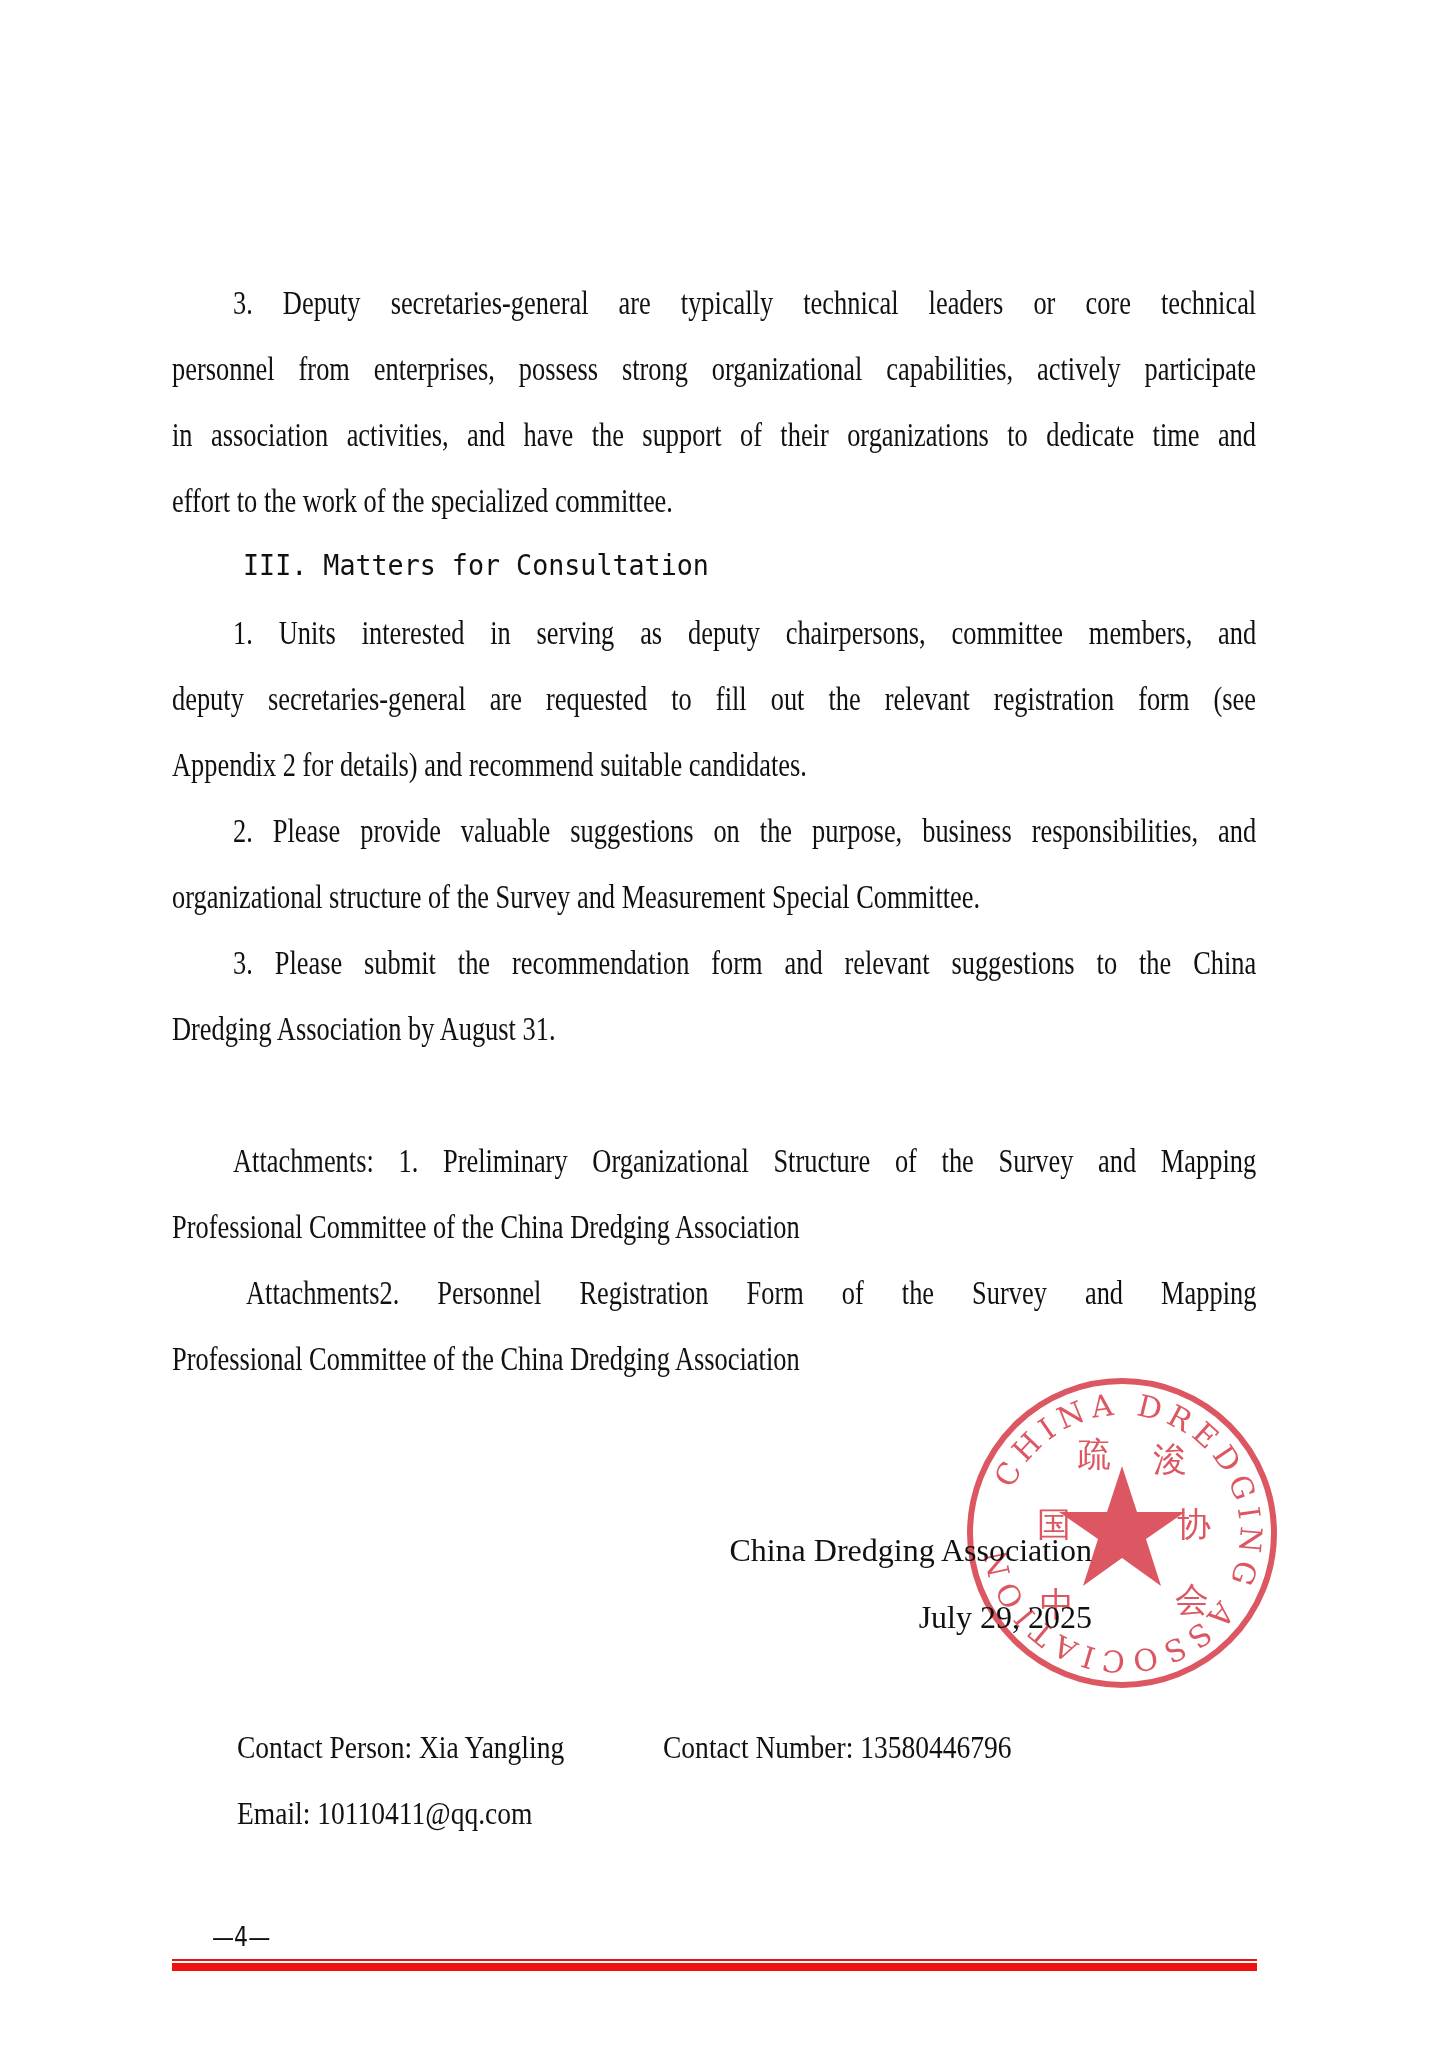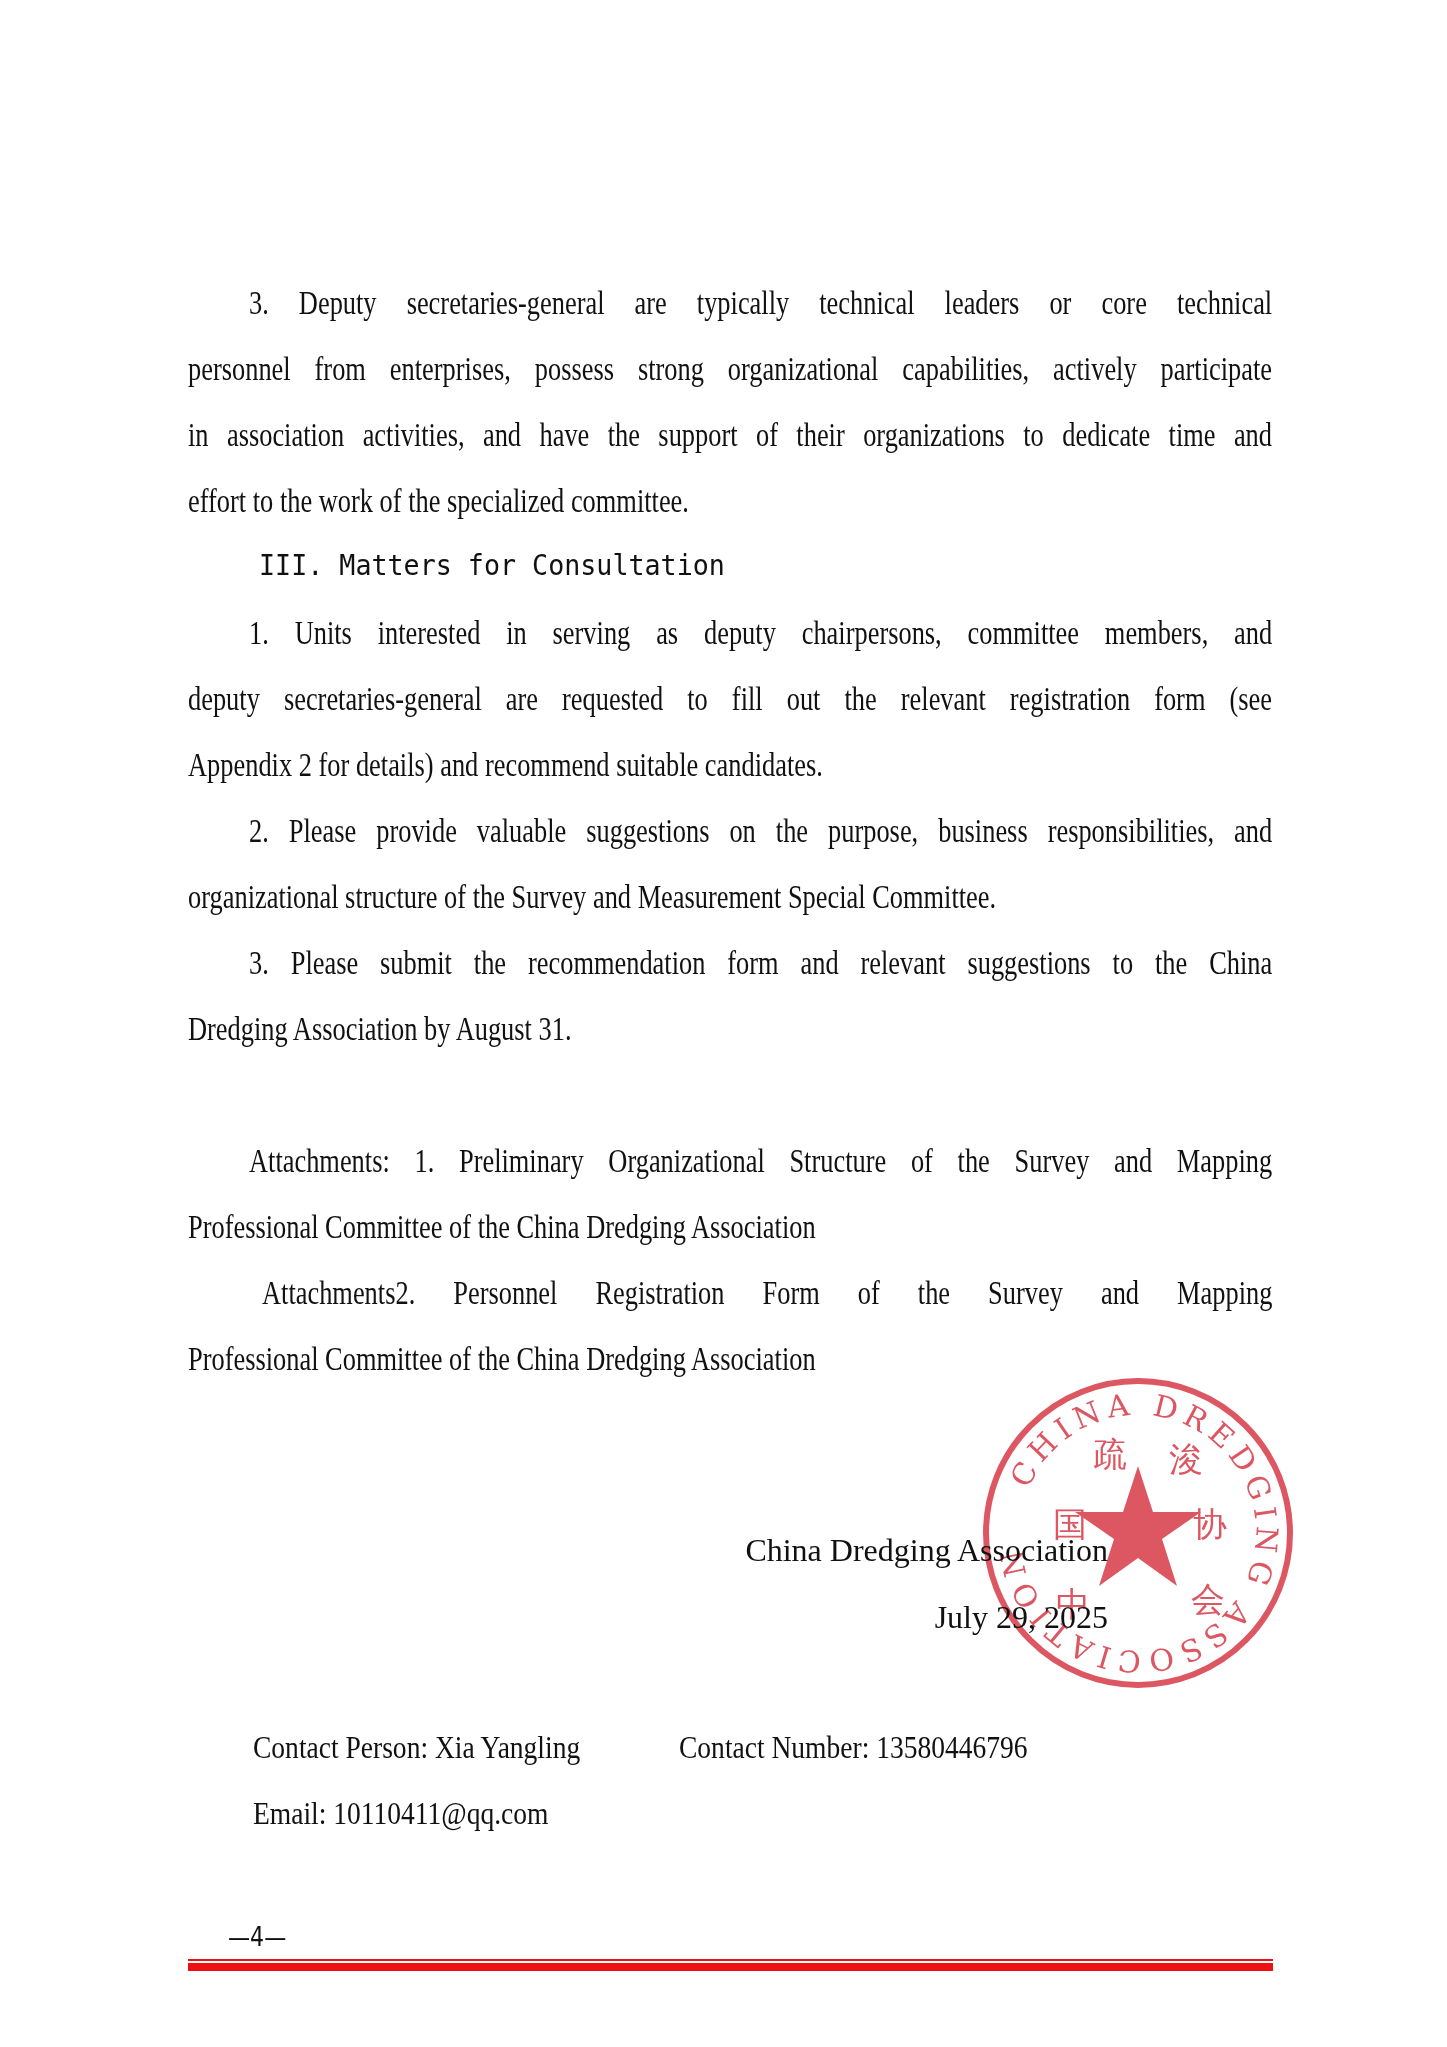--- a/index.html
+++ b/index.html
@@ -1,17 +1,17 @@
 <!DOCTYPE html>
 <html><head>
 <meta charset="utf-8">
 <style>
   html, body { margin: 0; padding: 0; background: #ffffff; }
   body { width: 1447px; height: 2047px; position: relative; overflow: hidden; }
-  .page { position: absolute; left: 0; top: 0; width: 1283px; height: 2047px; background: #fff; margin-left: 16px; }
+  .page { position: absolute; left: 0; top: 0; width: 1283px; height: 2047px; background: #fff; }
   .line {
     position: absolute;
     left: 172px;
     height: 40px;
     line-height: 40px;
     font-family: "Liberation Serif", "DejaVu Serif", serif;
     font-size: 33px;
     color: #111;
     white-space: nowrap;
     transform: scaleX(0.80);

